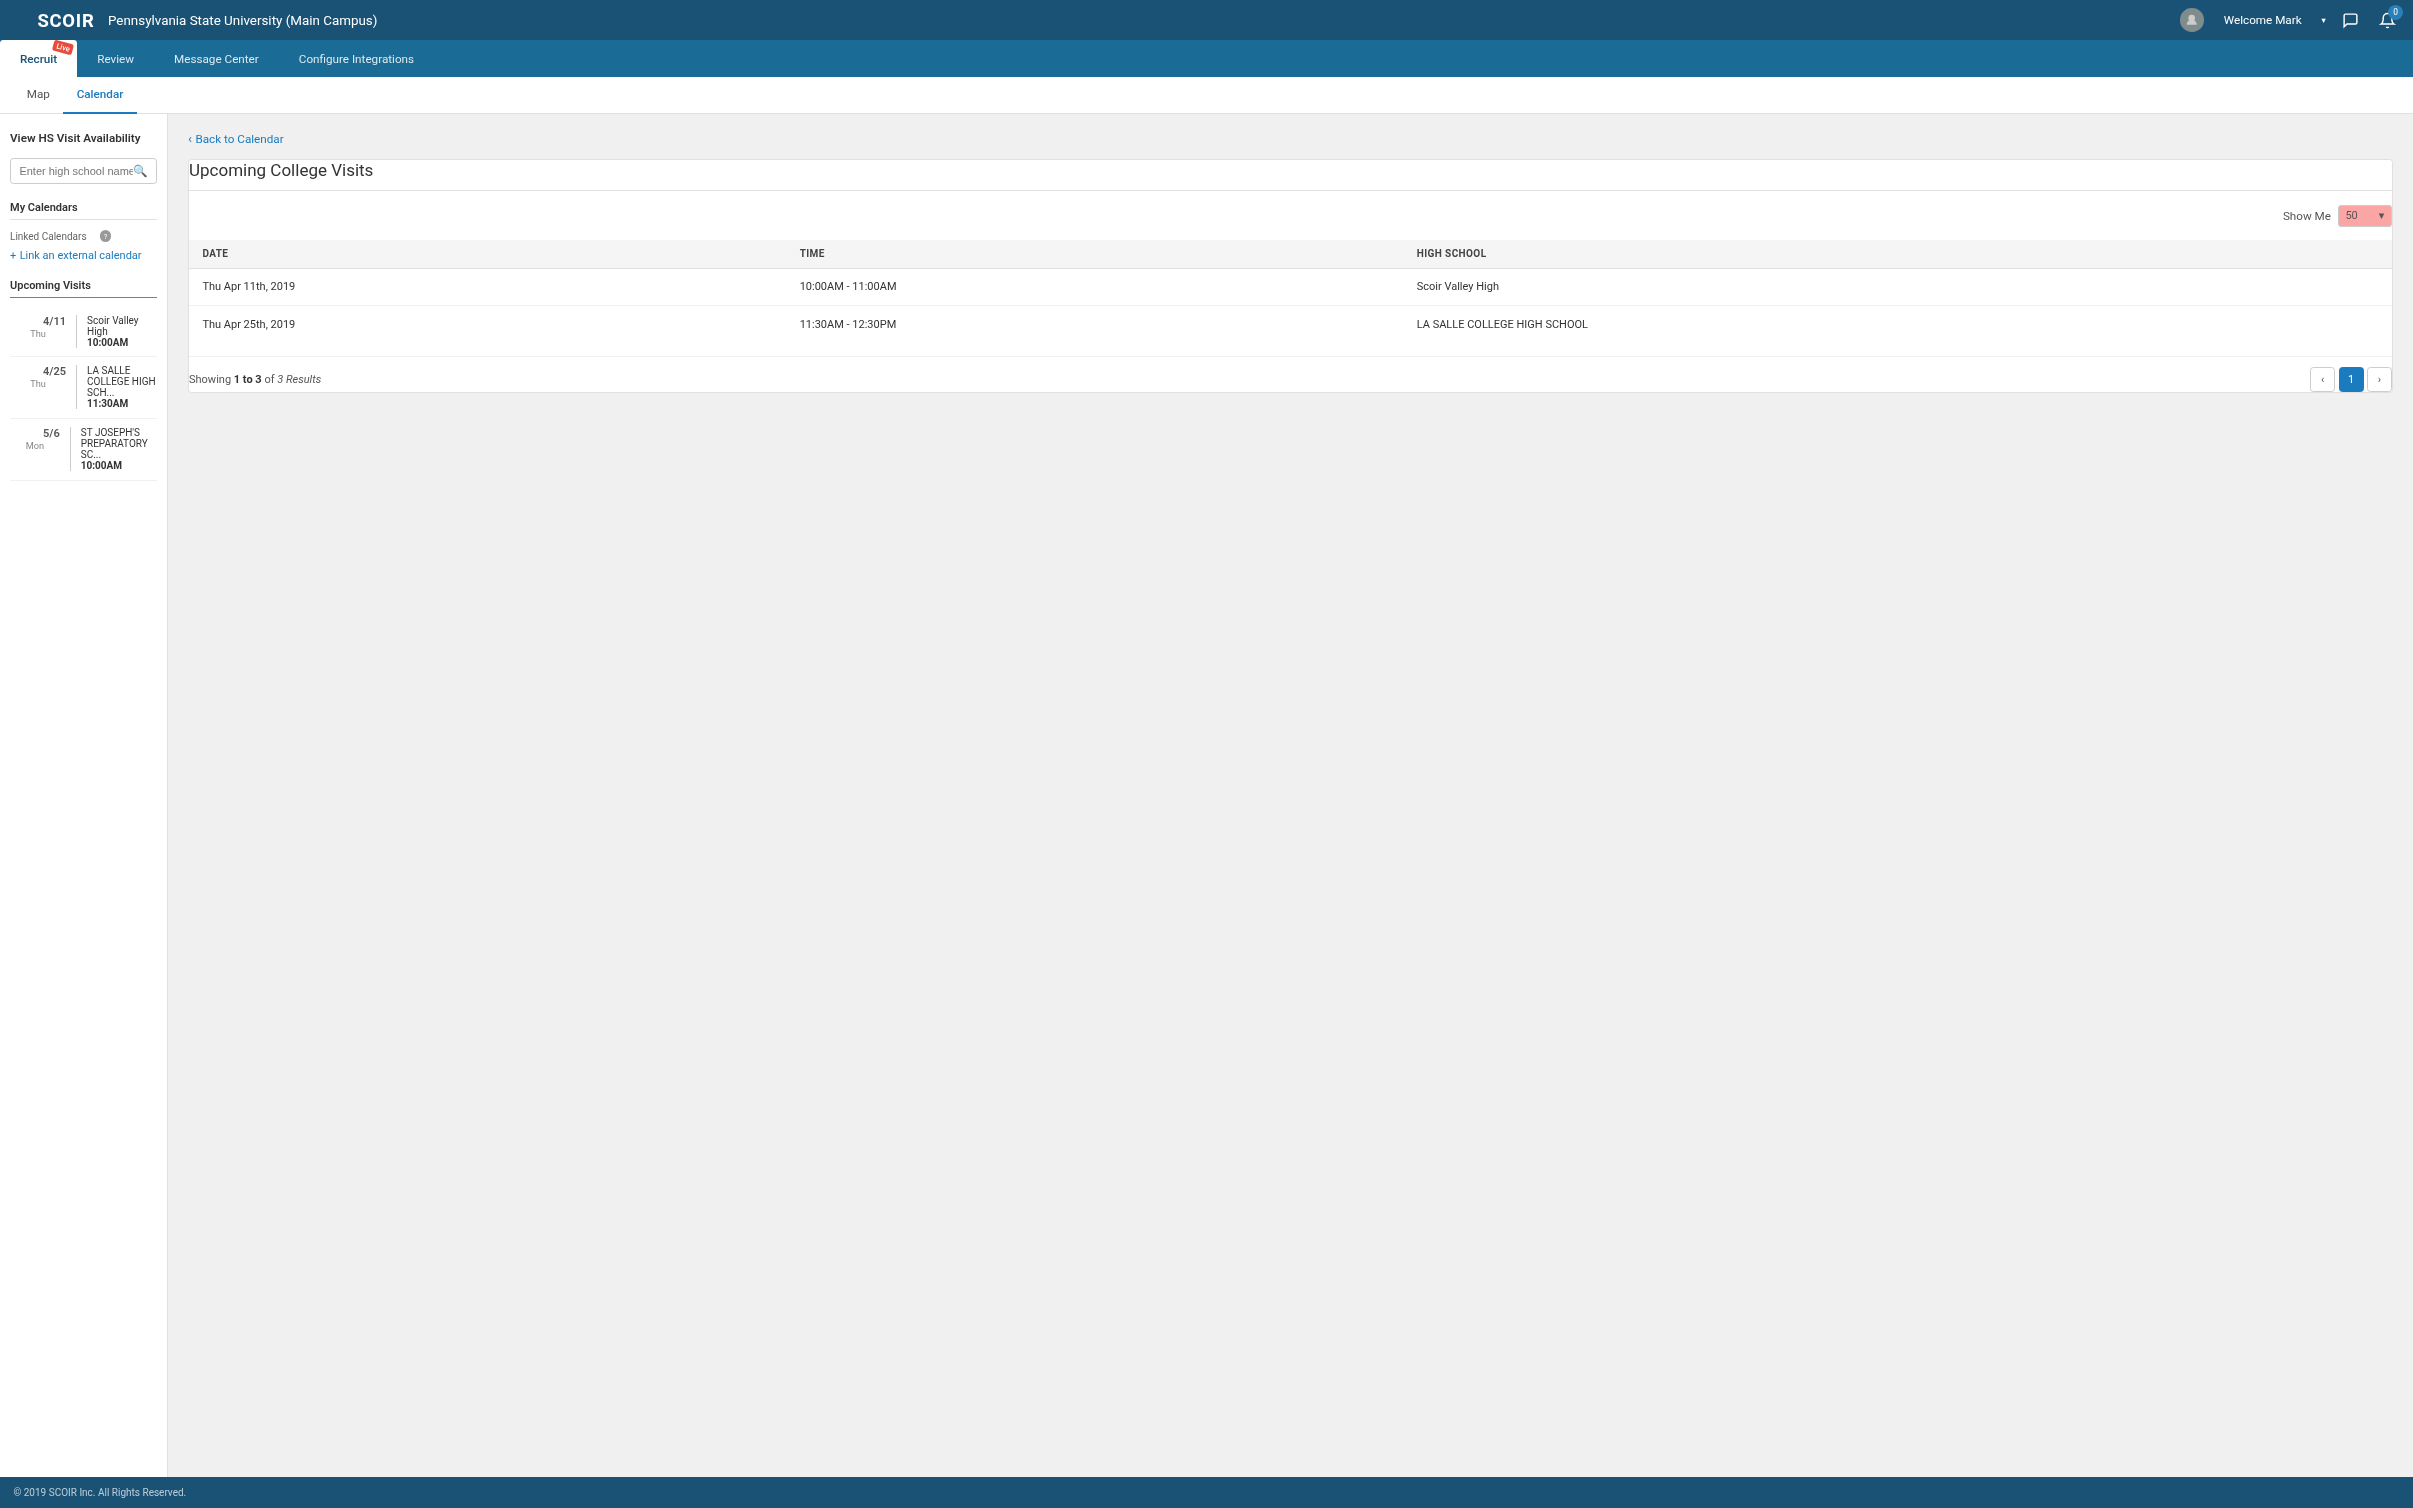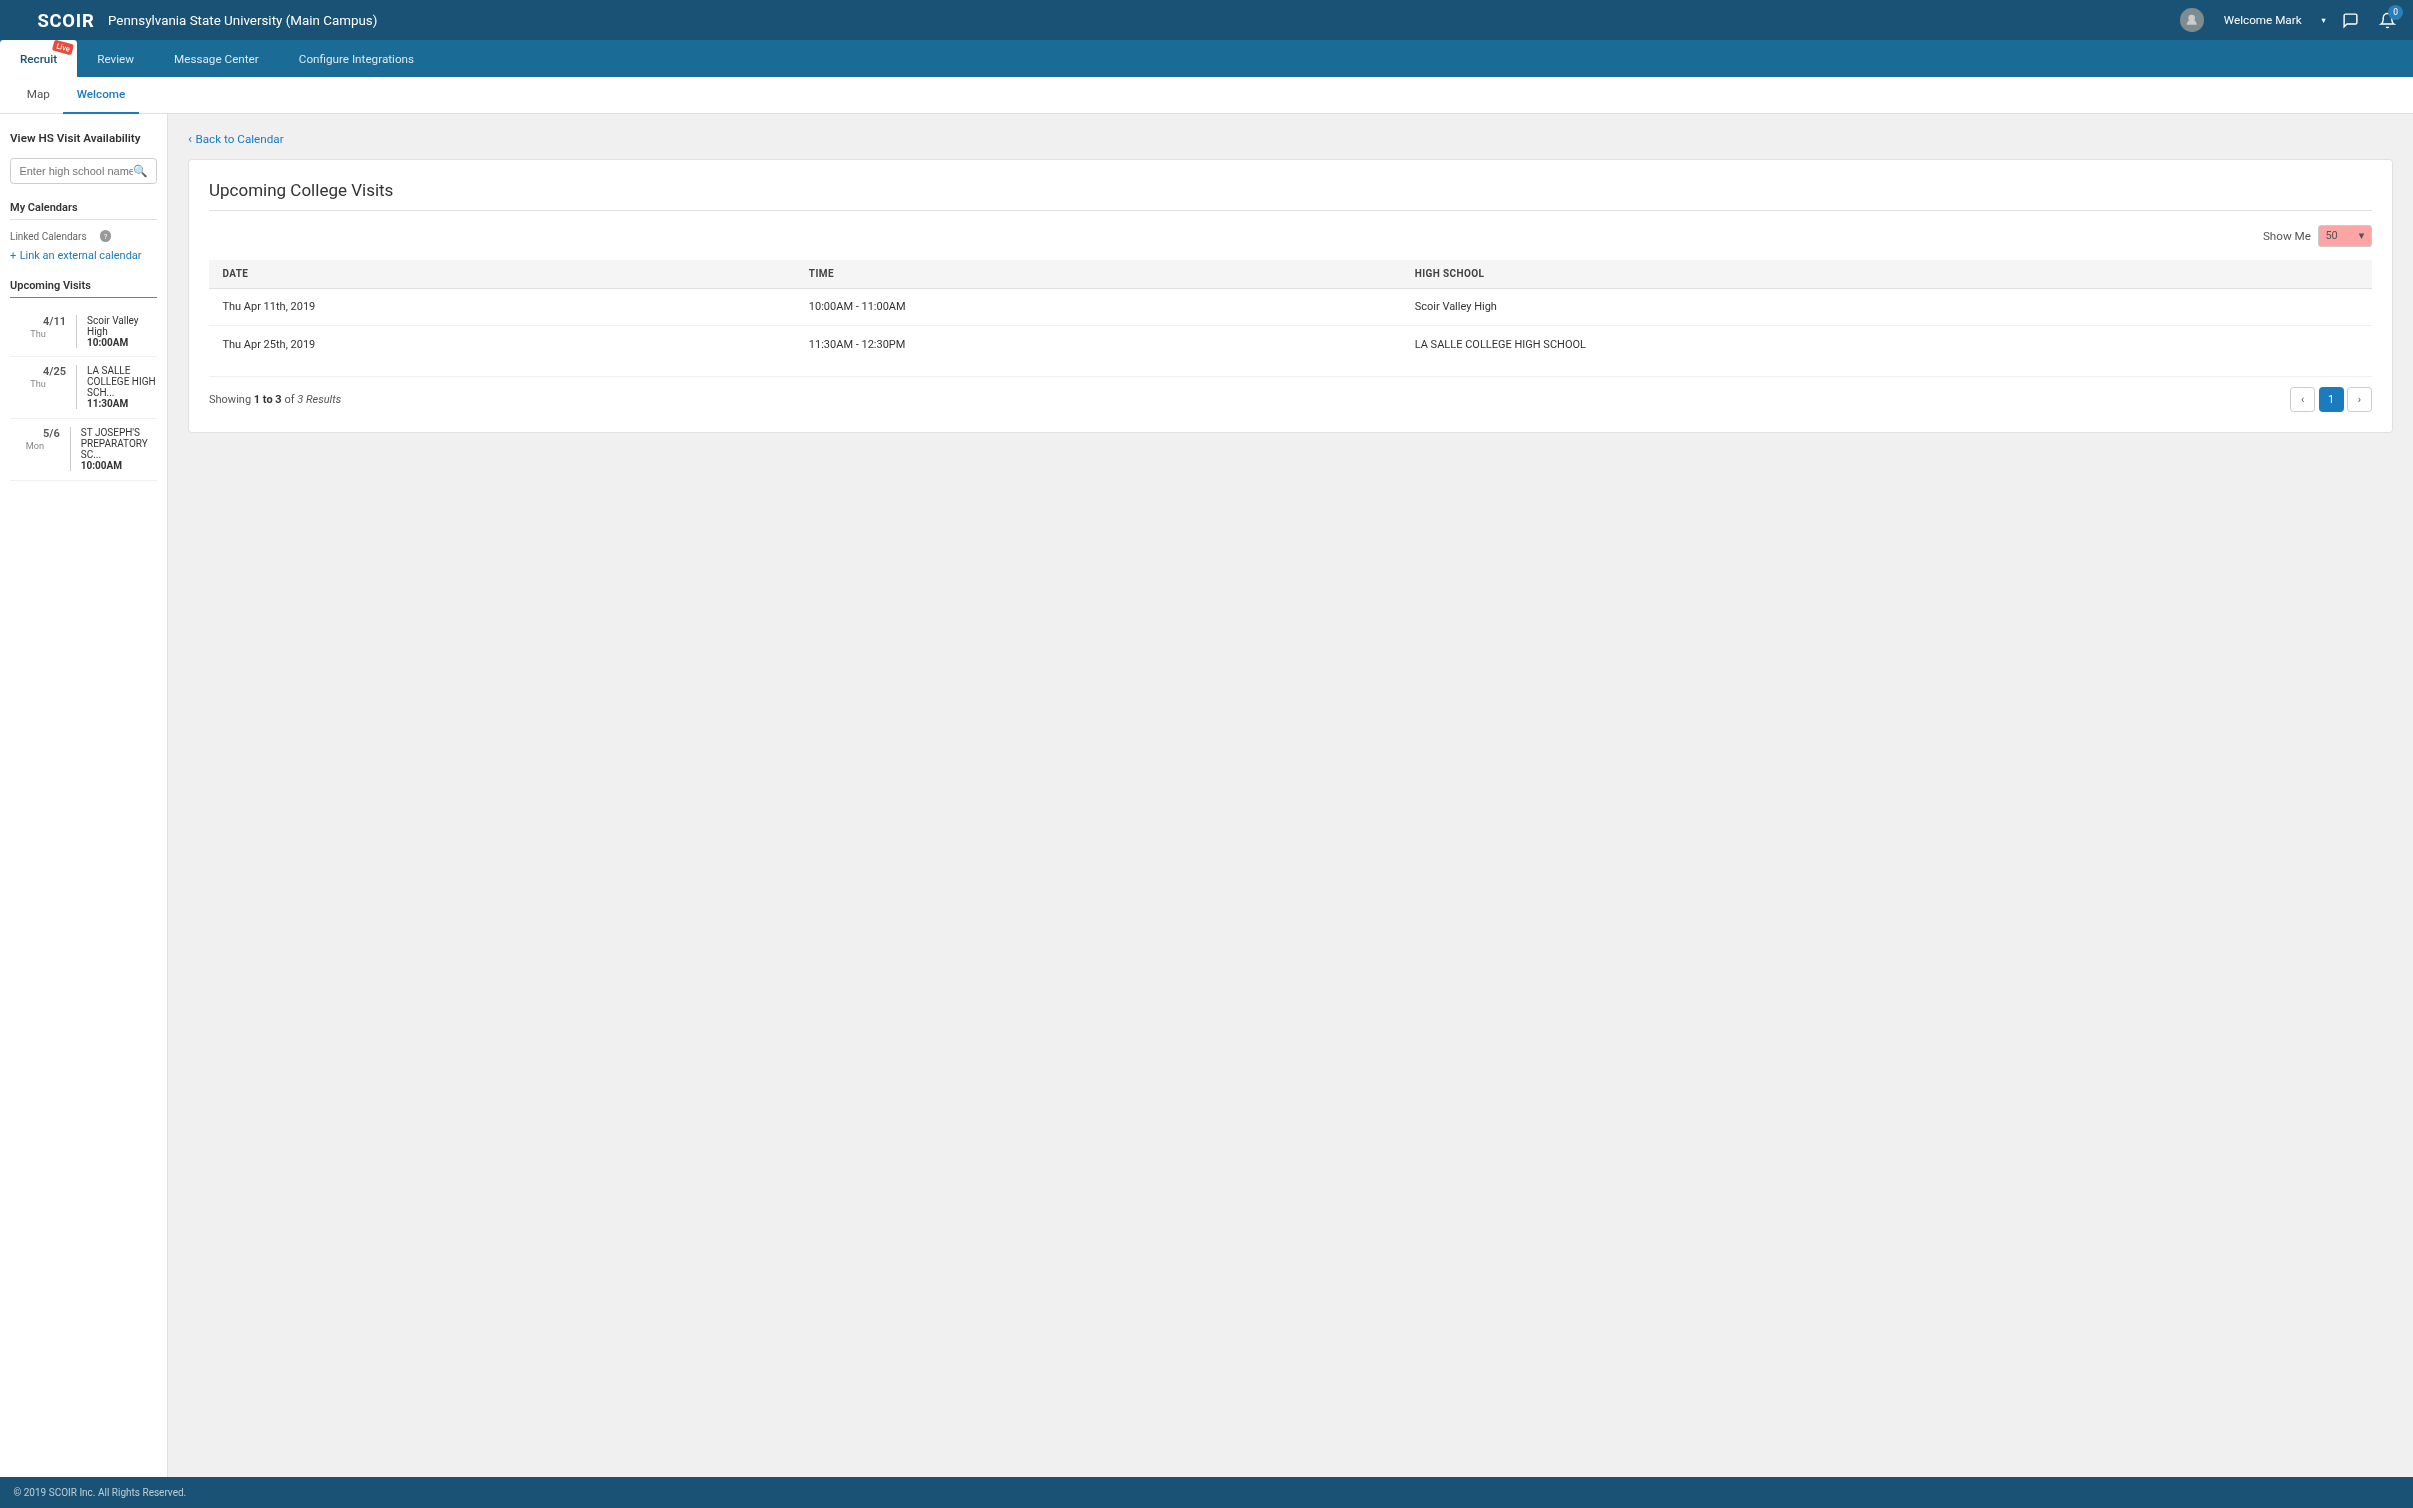--- a/index.html
+++ b/index.html
@@ -48,21 +48,21 @@
     .visit-day-name { font-size: 9.2px; color: #888; }
     .visit-separator { width: 0.8px; background: #ccc; align-self: stretch; margin: 0 1.7px; }
     .visit-info { flex: 1; }
     .visit-school { font-size: 10px; color: #333; }
     .visit-time { font-size: 10px; font-weight: 700; color: #333; }
 
     
     .content { flex: 1; padding: 17px 20px; }
     .back-link { color: #1a7bbf; font-size: 11.7px; cursor: pointer; display: flex; align-items: center; gap: 3.4px; margin-bottom: 13.4px; }
     .back-chevron { font-size: 13.4px; }
-    .visits-panel { background: white; border: 0.8px solid #e0e0e0; border-radius: 3.4px; padding: 20px; }
+    .visits-panel { background: white; border: 0.8px solid #e0e0e0; border-radius: 3.4px; }
     .panel-title { font-size: 17px; color: #333; font-weight: 400; margin-bottom: 13.4px; padding-bottom: 10px; border-bottom: 0.8px solid #e0e0e0; }
     .show-me-row { display: flex; align-items: center; justify-content: flex-end; gap: 6.7px; margin-bottom: 13.4px; font-size: 11.7px; color: #555; }
     .show-me-select { border: 0.8px solid #ccc; border-radius: 3px; padding: 3.4px 6.7px; font-size: 11px; background: #fca5a5; cursor: pointer; display: flex; align-items: center; gap: 21px; }
 
     
     .visits-table { width: 100%; border-collapse: collapse; }
     .visits-table thead tr { background: #f5f5f5; }
     .visits-table th { text-align: left; padding: 8.4px 13.4px; font-size: 10px; font-weight: 700; color: #444; border-bottom: 0.8px solid #e0e0e0; letter-spacing: 0.4px; }
     .visits-table td { padding: 11.7px 13.4px; font-size: 11px; color: #333; border-bottom: 0.8px solid #f0f0f0; }
     .visits-table tbody tr:last-child td { border-bottom: none; }
@@ -127,21 +127,21 @@
   <div class="nav-item">
     <span>Configure Integrations</span>
   </div>
 </div>
 
 <div class="sub-nav">
   <div class="sub-nav-item">
     <span>Map</span>
   </div>
   <div class="sub-nav-item active">
-    <span>Welcome</span>
+    <span>Calendar</span>
   </div>
 </div>
 
 <div class="main">
 
   <div class="sidebar">
     <div class="sidebar-title">View HS Visit Availability</div>
     <div class="search-box">
       <input type="text" placeholder="Enter high school name" style="">
       <span class="search-icon">🔍</span>

